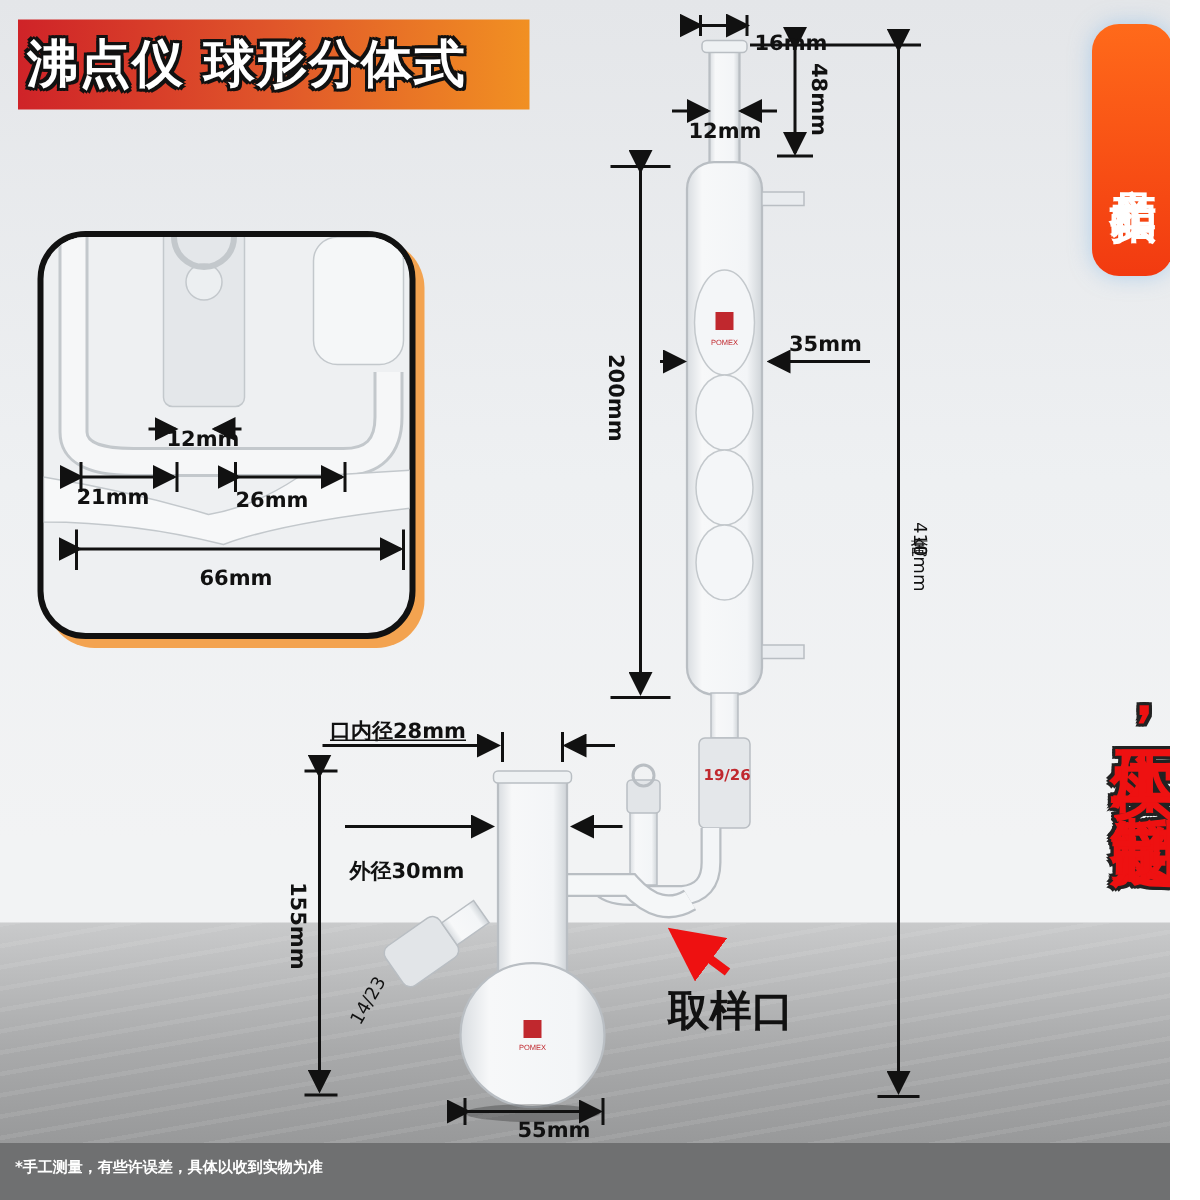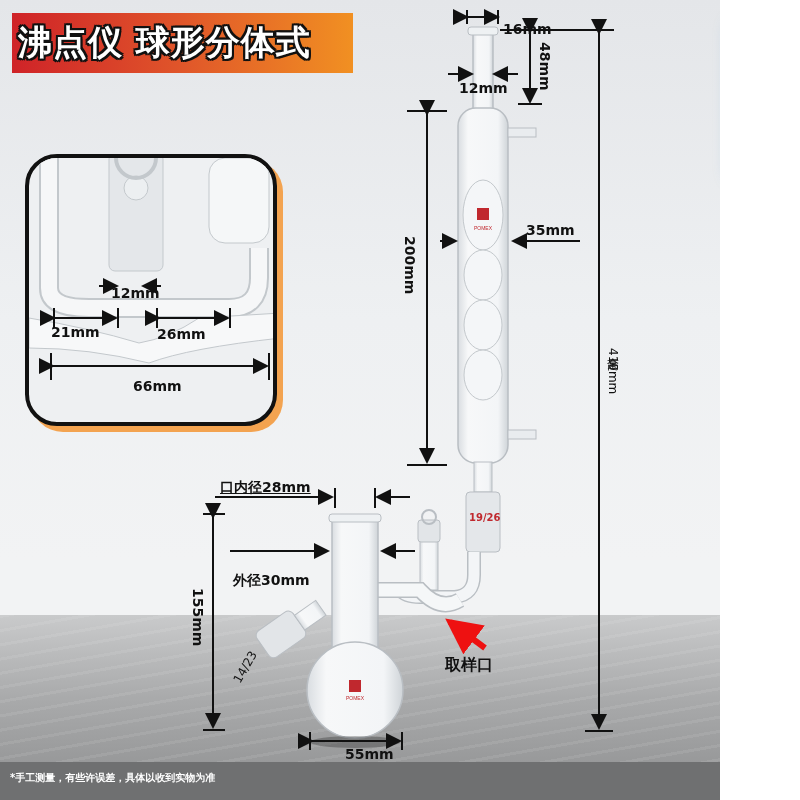--- a/index.html
+++ b/index.html
@@ -1,17 +1,17 @@
 <!DOCTYPE html>
 <html><head>
 <meta charset="utf-8">
 <style>
   * { box-sizing: border-box; margin: 0; padding: 0; }
   body { width: 800px; height: 800px; overflow: hidden; font-family: "DejaVu Sans", "Liberation Sans", sans-serif; }
-  .stage { position: relative; width: 720px; height: 800px;
+  .stage { position: relative; width: 780px; height: 800px;
     background: linear-gradient(180deg, #e4e6e9 0%, #eef0f2 40%, #f2f3f4 70%); overflow: hidden; }
   .floor { position: absolute; left: 0; top: 615px; width: 800px; height: 185px;
     background: linear-gradient(180deg, #c9cacb 0%, #a9aaab 45%, #8e8f90 100%); }
   .floor::after { content: ""; position: absolute; inset: 0;
     background: repeating-linear-gradient(170deg, rgba(255,255,255,0.08) 0 3px, rgba(0,0,0,0) 3px 14px); }
   .footer { position: absolute; left: 0; top: 762px; width: 800px; height: 38px; background: #6f7071; }
   .footer-text { position: absolute; left: 10px; top: 771px; color: #fff; font-size: 10px; font-weight: bold; }
 
   .title-banner { position: absolute; left: 12px; top: 13px; width: 341px; height: 60px;
     background: linear-gradient(90deg, #cf2328 0%, #e0562a 50%, #f19022 100%); }
@@ -177,17 +177,17 @@
   <div class="dim" style="left:469px; top:512px; color:#c0282e; font-size:10px; font-weight:bold;">19/26</div>
 
   <div class="dim vert" style="left:604px; top:348px; font-size:12px; font-weight:normal;">全高410mm</div>
 
   <div class="dim" style="left:220px; top:479px;text-decoration:underline;">口内径28mm</div>
   <div class="dim" style="left:233px; top:532px;margin-top:40px;">外径30mm</div>
   <div class="dim vert" style="left:190px; top:588px;">155mm</div>
   <div class="dim" style="left:329px; top:746px;margin-left:16px;">55mm</div>
   <div class="dim" style="left:228px; top:660px; transform: rotate(-60deg); font-size:12px; font-weight:normal;">14/23</div>
 
-  <div class="dim" style="left:445px; top:655px; font-size:16px;">取样口</div>
+  <div class="dim" style="left:445px; top:655px; font-size:28px;">取样口</div>
 
   <div class="footer"></div>
   <div class="footer-text">*手工测量，有些许误差，具体以收到实物为准</div>
 </div>
 
 </body></html>

